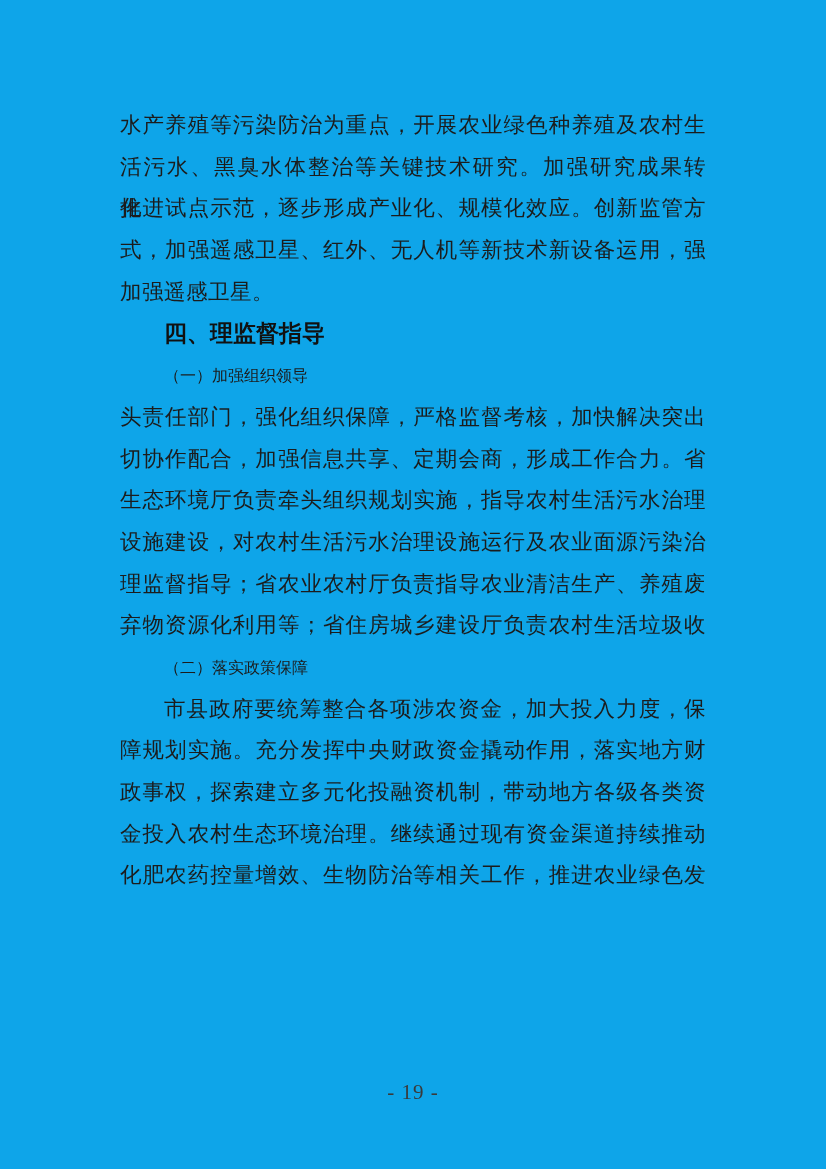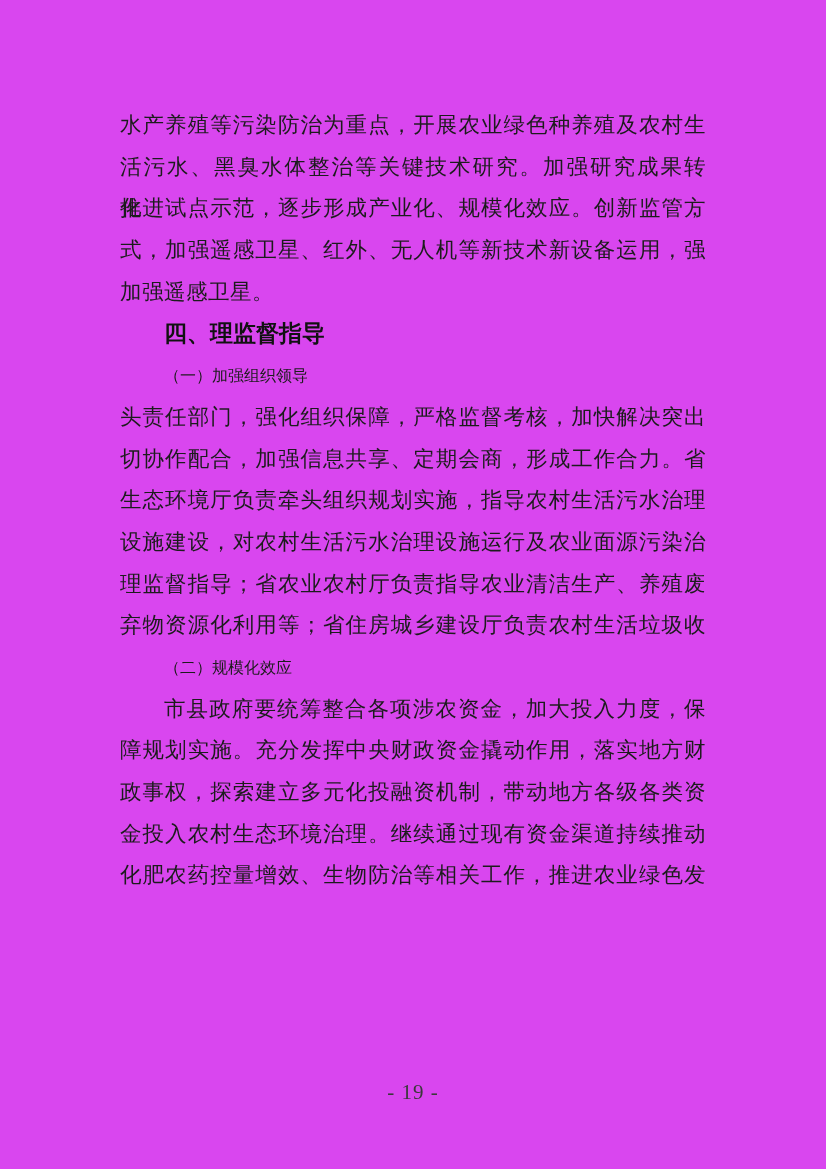--- a/index.html
+++ b/index.html
@@ -4,21 +4,21 @@
 <style>
   html, body {
     margin: 0;
     padding: 0;
     background: #ffffff;
   }
   .page {
     position: relative;
     width: 826px;
     height: 1169px;
-    background: #d946ef;
+    background: #0ea5e9;
     overflow: hidden;
     font-family: "Liberation Serif", "DejaVu Serif", serif;
     color: #1c1c1c;
   }
   .doc-body {
     position: absolute;
     left: 120px;
     top: 105px;
     width: 586px;
   }
@@ -75,21 +75,21 @@
       <div class="line fill">式，加强遥感卫星、红外、无人机等新技术新设备运用，强</div>
       <div class="line">加强遥感卫星。</div>
       <div class="h1">四、理监督指导</div>
       <div class="h2">（一）加强组织领导</div>
       <div class="line fill">头责任部门，强化组织保障，严格监督考核，加快解决突出</div>
       <div class="line fill">切协作配合，加强信息共享、定期会商，形成工作合力。省</div>
       <div class="line fill">生态环境厅负责牵头组织规划实施，指导农村生活污水治理</div>
       <div class="line fill">设施建设，对农村生活污水治理设施运行及农业面源污染治</div>
       <div class="line fill">理监督指导；省农业农村厅负责指导农业清洁生产、养殖废</div>
       <div class="line fill">弃物资源化利用等；省住房城乡建设厅负责农村生活垃圾收</div>
-      <div class="h2">（二）规模化效应</div>
+      <div class="h2">（二）落实政策保障</div>
       <div class="line fill indent">市县政府要统筹整合各项涉农资金，加大投入力度，保</div>
       <div class="line fill">障规划实施。充分发挥中央财政资金撬动作用，落实地方财</div>
       <div class="line fill">政事权，探索建立多元化投融资机制，带动地方各级各类资</div>
       <div class="line fill">金投入农村生态环境治理。继续通过现有资金渠道持续推动</div>
       <div class="line fill">化肥农药控量增效、生物防治等相关工作，推进农业绿色发</div>
     </div>
   <div class="footer">- 19 -</div>
 </div>
 
 </body></html>

